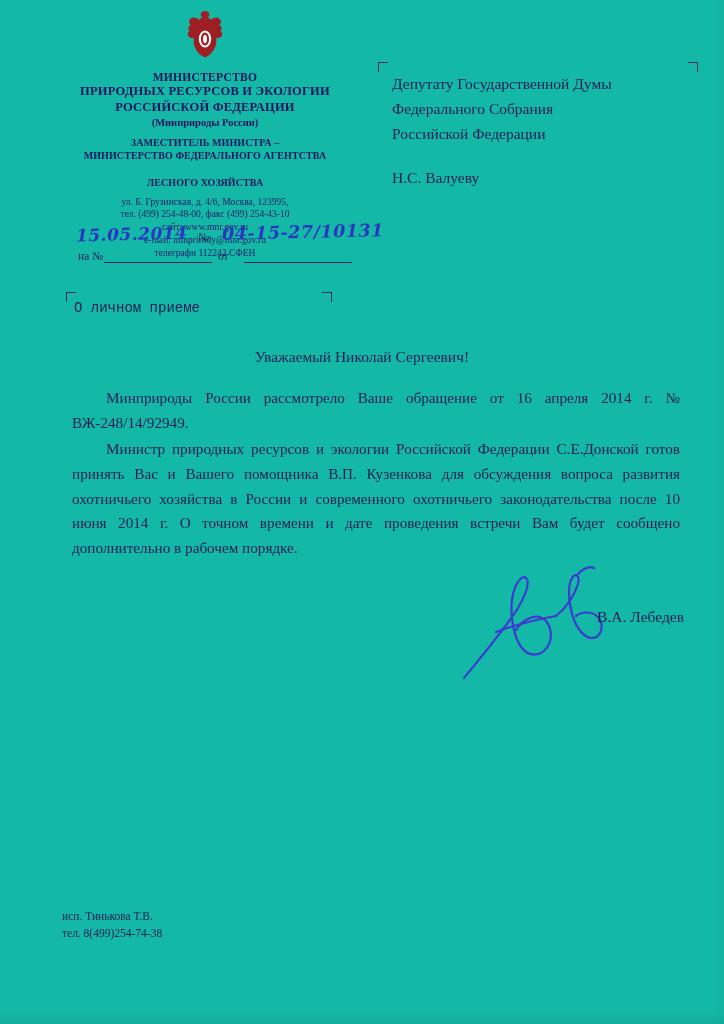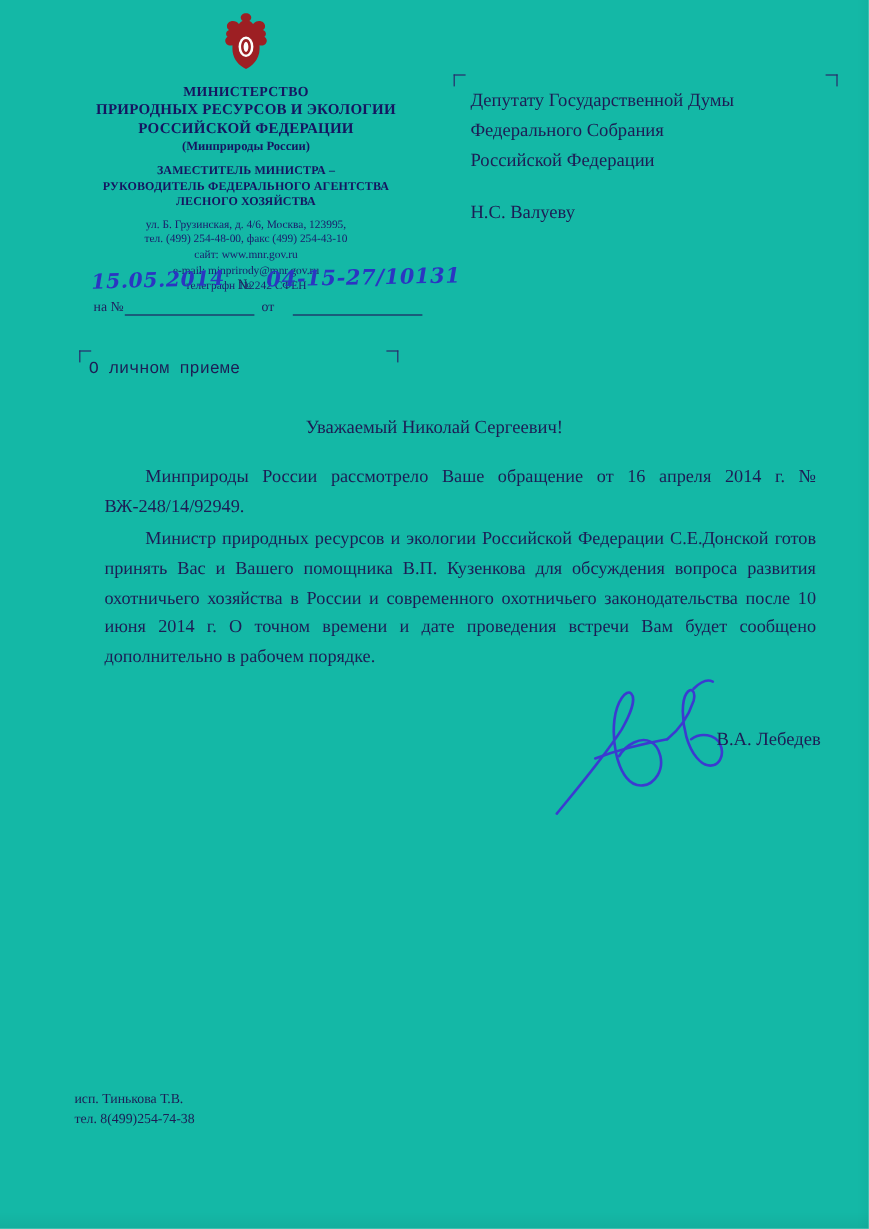--- a/index.html
+++ b/index.html
@@ -167,21 +167,21 @@
     position: absolute;
     left: 72px;
     top: 386px;
     width: 608px;
     font-size: 15.2px;
     line-height: 1.62;
     text-align: justify;
     color: #1d1d55;
   }
   .body-text p {
-    margin: 0 0 2px 15px;
+    margin: 0 0 2px 0;
     text-indent: 34px;
   }
 
   
   .signer {
     position: absolute;
     right: 40px;
     top: 608px;
     font-size: 15.5px;
     color: #1d1d55;
@@ -234,22 +234,22 @@
         <path d="M26 24.5c-2.3 0-4.1 2.9-4.1 6.5s1.8 6.5 4.1 6.5 4.1-2.9 4.1-6.5-1.8-6.5-4.1-6.5zm0 2.2c1.1 0 2 1.9 2 4.3s-.9 4.3-2 4.3-2-1.9-2-4.3.9-4.3 2-4.3z"></path>
       </g>
     </svg>
 
     <div class="lh-line1">МИНИСТЕРСТВО</div>
     <div class="lh-line2">ПРИРОДНЫХ РЕСУРСОВ И ЭКОЛОГИИ</div>
     <div class="lh-line2">РОССИЙСКОЙ ФЕДЕРАЦИИ</div>
     <div class="lh-sub">(Минприроды России)</div>
 
     <div class="lh-role">ЗАМЕСТИТЕЛЬ МИНИСТРА –</div>
-    <div class="lh-role" style="margin-top:0">РУКОВОДИТЕЛЬ ФЕДЕРАЛЬНОГО АГЕНТСТВА</div>
-    <div class="lh-role" style="margin-top:0">ЛЕСНОГО ХОЗЯЙСТВА</div>
+    <div class="lh-role" style="margin-top:0">МИНИСТЕРСТВО ФЕДЕРАЛЬНОГО АГЕНТСТВА</div>
+    <div class="lh-role" style="margin-top:14px">ЛЕСНОГО ХОЗЯЙСТВА</div>
 
     <div class="lh-addr">ул. Б. Грузинская, д. 4/6, Москва, 123995,</div>
     <div class="lh-addr" style="margin-top:0">тел. (499) 254-48-00, факс (499) 254-43-10</div>
     <div class="lh-addr" style="margin-top:0">сайт: www.mnr.gov.ru</div>
     <div class="lh-addr" style="margin-top:0">e-mail: minprirody@mnr.gov.ru</div>
     <div class="lh-addr" style="margin-top:0">телеграфн 112242 СФЕН</div>
   </div>
 
   <div class="refblock">
     <div class="ref-row">

